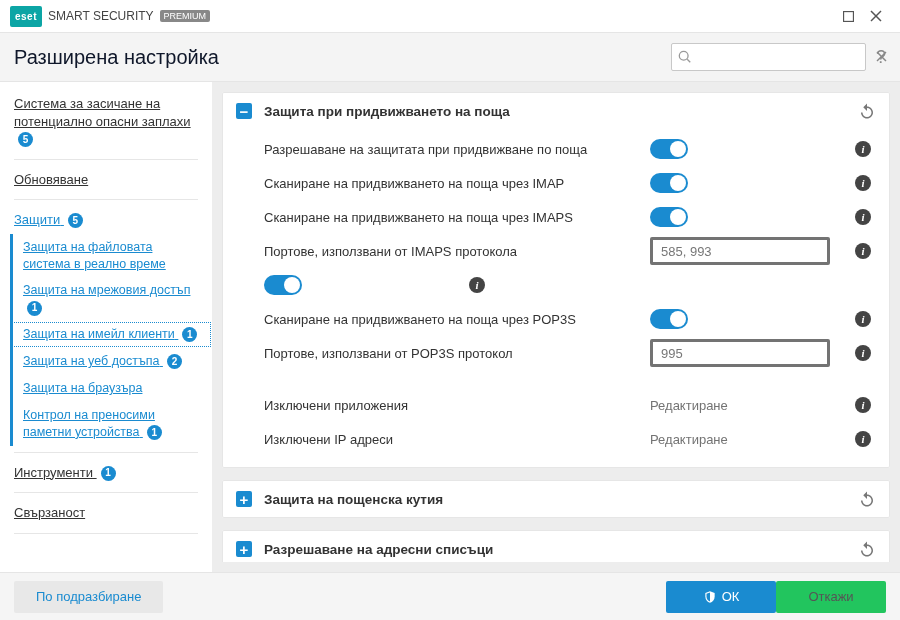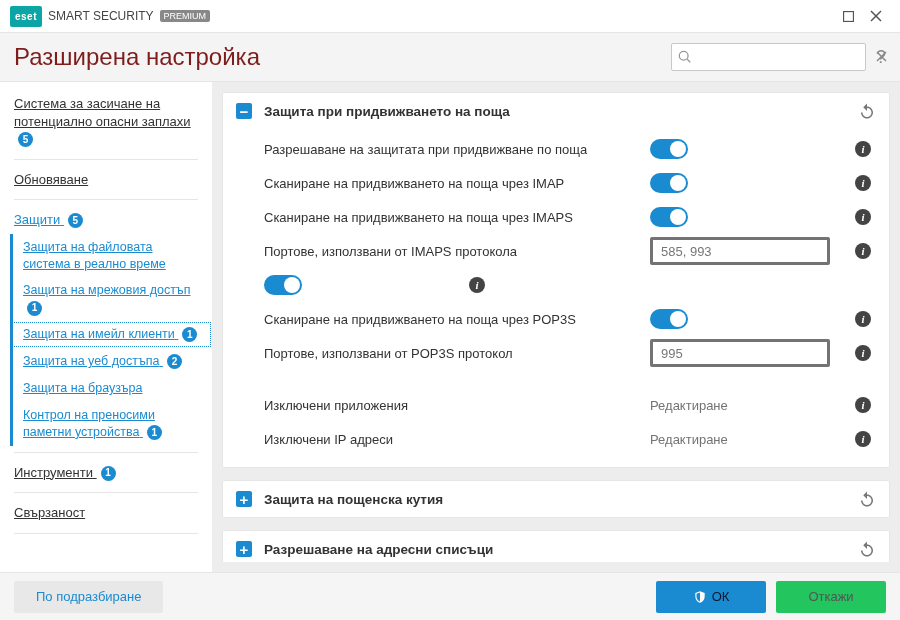--- a/index.html
+++ b/index.html
@@ -8,21 +8,21 @@
 
   .titlebar { height:32px; display:flex; align-items:center; padding:0 10px; }
   .brand-eset { background:#0ca5a5; color:#fff; font-size:10px; font-weight:bold; padding:5px 5px; border-radius:2px; letter-spacing:0.5px;}
   .brand-text { margin-left:6px; font-size:12px; color:#444;}
   .brand-premium { background:#888; color:#fff; font-size:9px; padding:1px 4px; border-radius:2px; margin-left:6px;}
   .titlebar-spacer { flex:1; }
   .win-btn { width:28px; height:28px; display:flex; align-items:center; justify-content:center; font-size:14px; color:#555;}
   .win-btn svg { display:block; }
 
   .headerbar { background:#f4f4f4; height:50px; display:flex; align-items:center; padding:0 14px; border-top:1px solid #e5e5e5; border-bottom:1px solid #e5e5e5;}
-  .page-title { font-size:24px; color:#7f1d1d; flex:1;}
+  .page-title { font-size:20px; color:#0f172a; flex:1;}
   .searchbox { width:195px; height:28px; border:1px solid #c8c8c8; border-radius:2px; background:#fff; display:flex; align-items:center; padding:0 6px;}
   .searchbox svg { flex-shrink:0;}
   .searchbox input { border:none; outline:none; flex:1; font-size:13px; background:transparent; padding:0 4px;}
   .clear-x { color:#888; font-size:14px; cursor:pointer;}
   .help-q { margin-left:10px; color:#888; font-size:18px;}
 
   .body { display:flex; height:calc(100% - 32px - 50px - 48px); }
 
   .sidebar { width:212px; padding:8px 0 8px 0; overflow-y:auto;}
   .sb-item, .sb-sub { padding:5px 10px 5px 14px; line-height:1.35; cursor:pointer; position:relative;text-decoration:underline;}
@@ -54,25 +54,25 @@
   .row-info { width:26px; display:flex; align-items:center; justify-content:center;}
   .info-i { width:16px;height:16px;border-radius:50%;background:#444;color:#fff;display:flex;align-items:center;justify-content:center;font-size:11px;font-weight:bold;font-style:italic;font-family:Georgia,serif;}
 
   .toggle { width:38px; height:20px; border-radius:10px; background:#1a8bd0; position:relative;}
   .toggle::after{ content:""; position:absolute; right:2px; top:2px; width:16px; height:16px; background:#fff; border-radius:50%;}
   .portinput { width:180px; height:28px; border:3px solid #737373; border-radius:2px; padding:0 8px; font-size:13px; color:#777;}
   .link { color:#737373; cursor:pointer;}
 
   .spacer-row{ height:18px;}
 
-  .footer { height:48px; background:#f5f5f5; border-top:1px solid #e5e5e5; display:flex; align-items:center; padding:0 14px; gap:10px;}
+  .footer { height:48px; background:#f5f5f5; border-top:1px solid #e5e5e5; display:flex; align-items:center; padding:0 14px; }
   .footer-spacer{flex:1;}
   .btn { height:32px; padding:0 22px; border-radius:2px; display:flex; align-items:center; justify-content:center; font-size:13px; cursor:pointer; min-width:110px;}
   .btn-default { background:#e8e8e8; color:#1a8bd0;}
-  .btn-primary { background:#1a8bd0; color:#0f172a;margin-left:34px;}
+  .btn-primary { background:#1a8bd0; color:#ffffff;margin-left:34px;}
   .btn-cancel { background:#22c55e; color:#555;}
   .btn-primary svg{margin-right:5px;}
 </style>
 </head>
 <body>
 
 <div class="titlebar">
   <span class="brand-eset">eset</span>
   <span class="brand-text">
     <span>SMART SECURITY</span>

